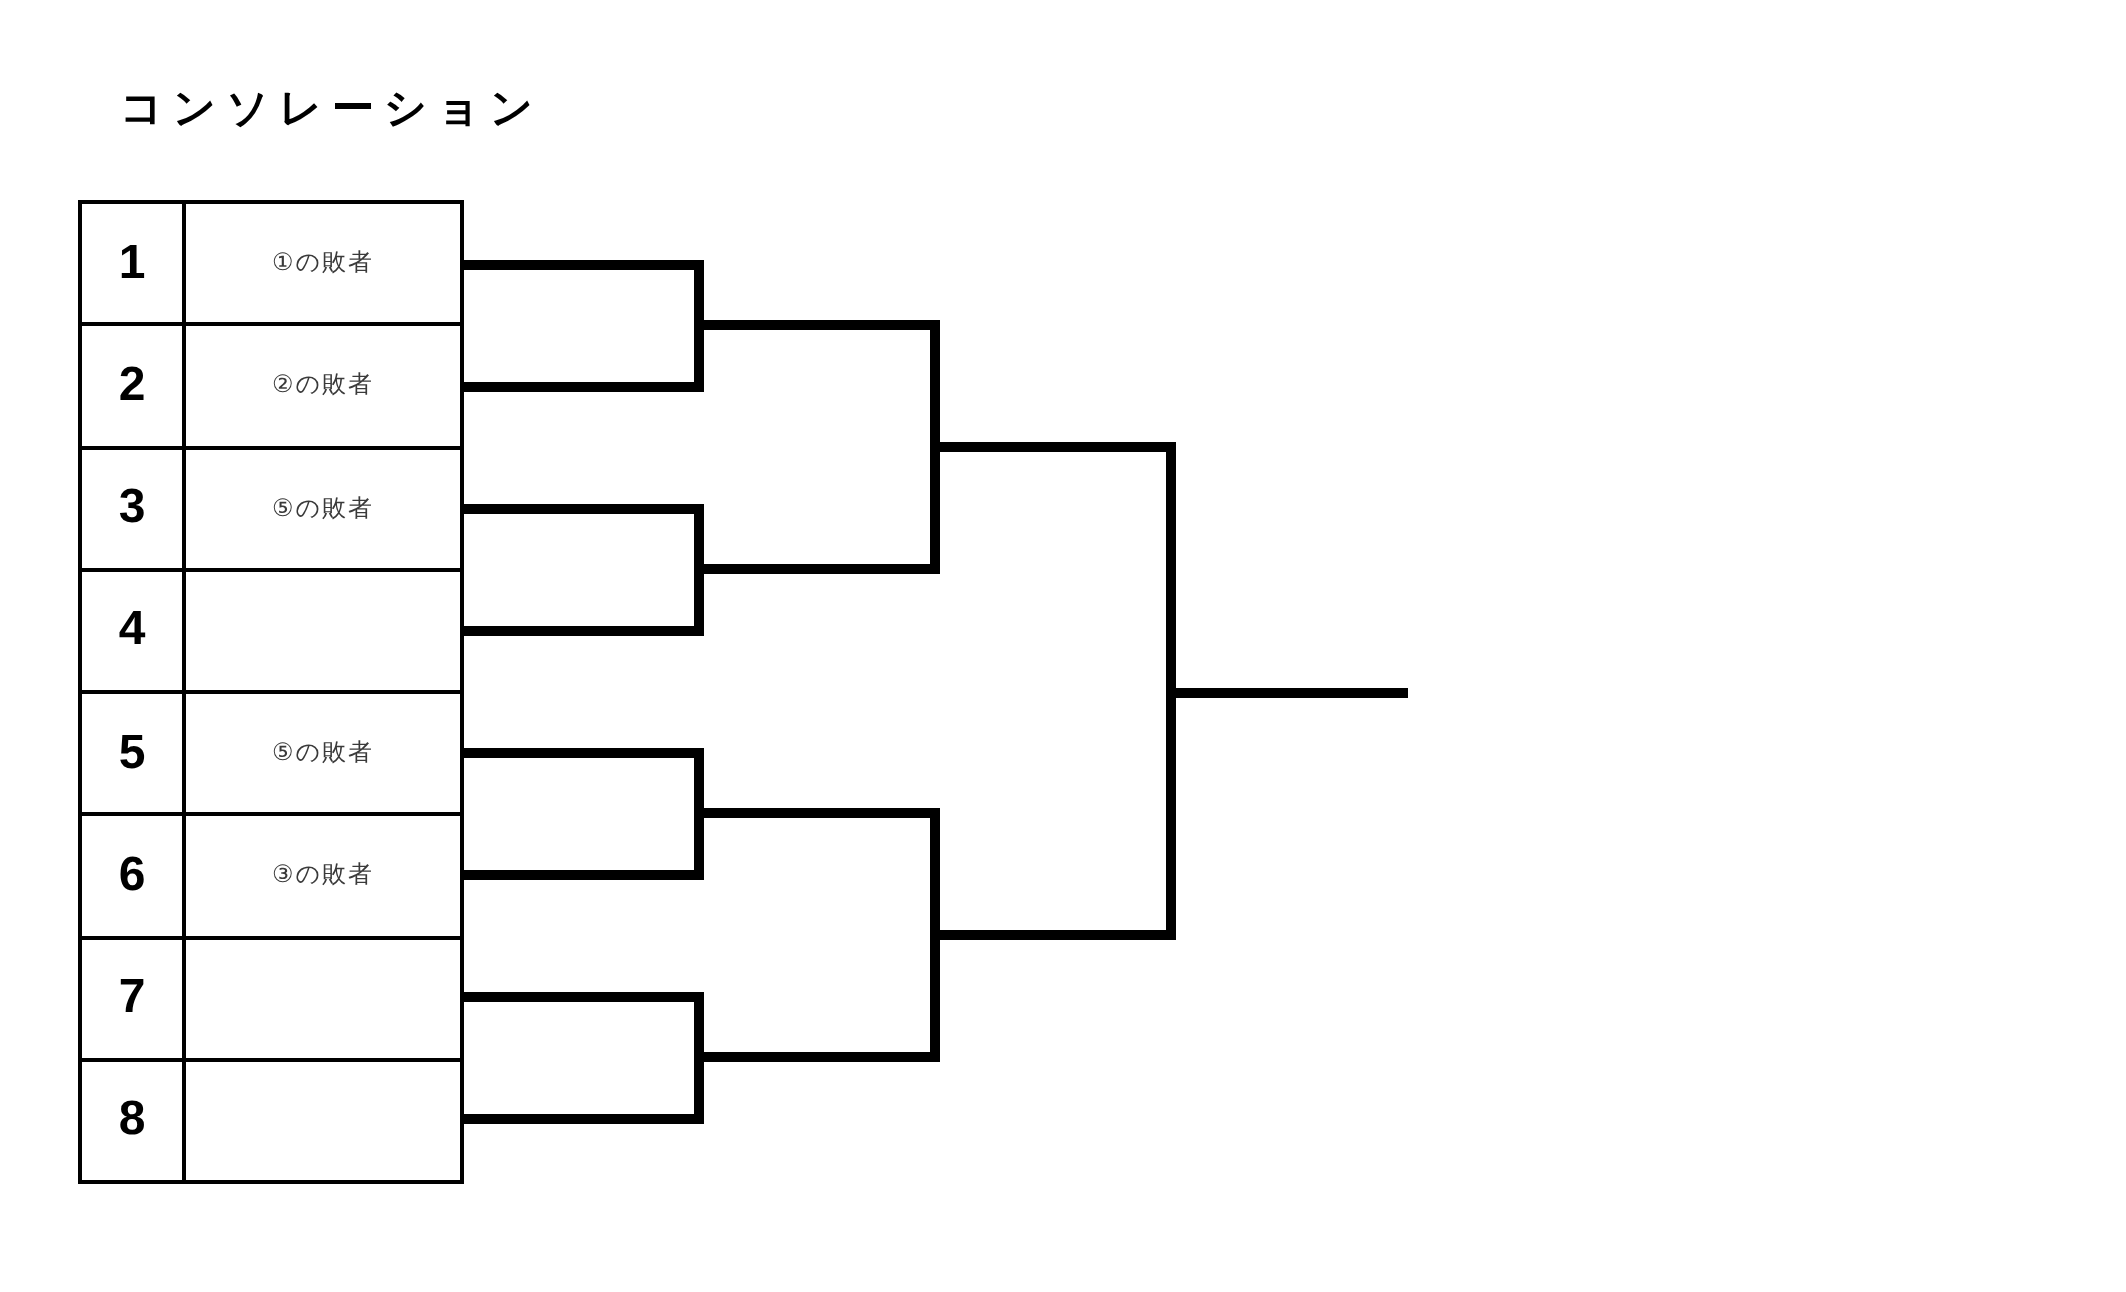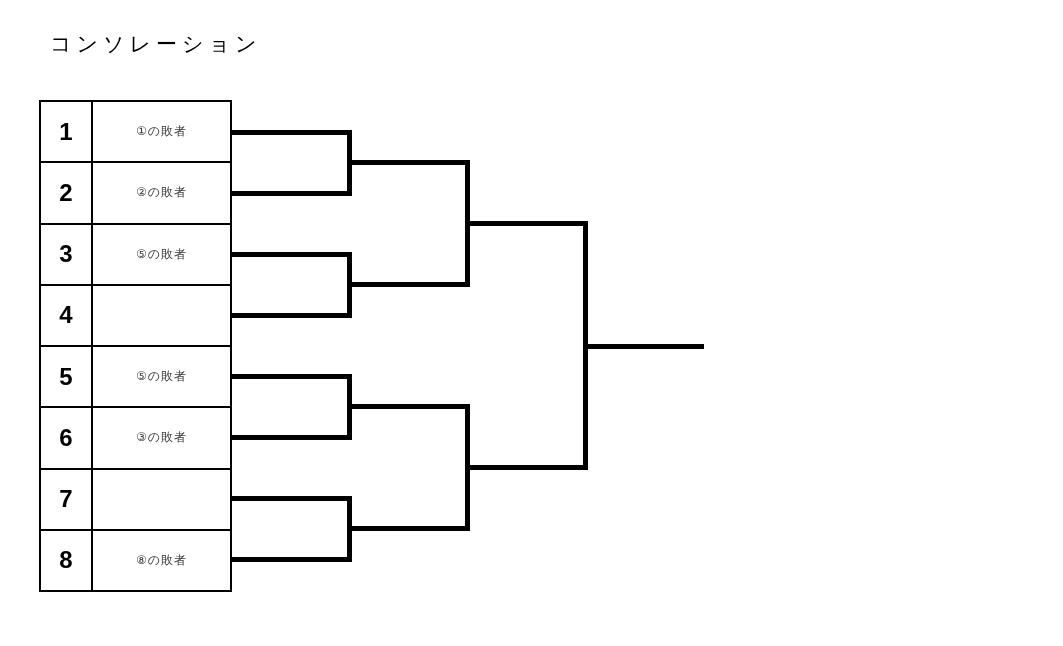--- a/index.html
+++ b/index.html
@@ -12,23 +12,23 @@
     width: 1063px;
     height: 646px;
     background: #ffffff;
     overflow: hidden;
     font-family: "Liberation Sans", "DejaVu Sans", sans-serif;
   }
   .title {
     position: absolute;
     left: 50px;
     top: 30px;
-    margin: 0;
+    margin: 10px;
     font-size: 21px;
-    font-weight: normal;
+    font-weight: bold;
     letter-spacing: 5px;
     color: #000000;
     white-space: nowrap;
     text-align: center;
   }
   .entry-table {
     position: absolute;
     left: 39px;
     top: 100px;
     width: 193px;
@@ -104,21 +104,20 @@
       </div>
       <div class="entry-row">
         <div class="seed-cell">6</div>
         <div class="label-cell">③の敗者</div>
       </div>
       <div class="entry-row">
         <div class="seed-cell">7</div>
       </div>
       <div class="entry-row">
         <div class="seed-cell">8</div>
-        <div class="label-cell">⑧の敗者</div>
       </div>
     </div>
 
   <div>
       <div class="bracket-line" style="left: 232px; top: 130px; width: 120px; height: 5px;"></div>
       <div class="bracket-line" style="left: 232px; top: 191px; width: 120px; height: 5px;"></div>
       <div class="bracket-line" style="left: 232px; top: 252px; width: 120px; height: 5px;"></div>
       <div class="bracket-line" style="left: 232px; top: 313px; width: 120px; height: 5px;"></div>
       <div class="bracket-line" style="left: 232px; top: 374px; width: 120px; height: 5px;"></div>
       <div class="bracket-line" style="left: 232px; top: 435px; width: 120px; height: 5px;"></div>

